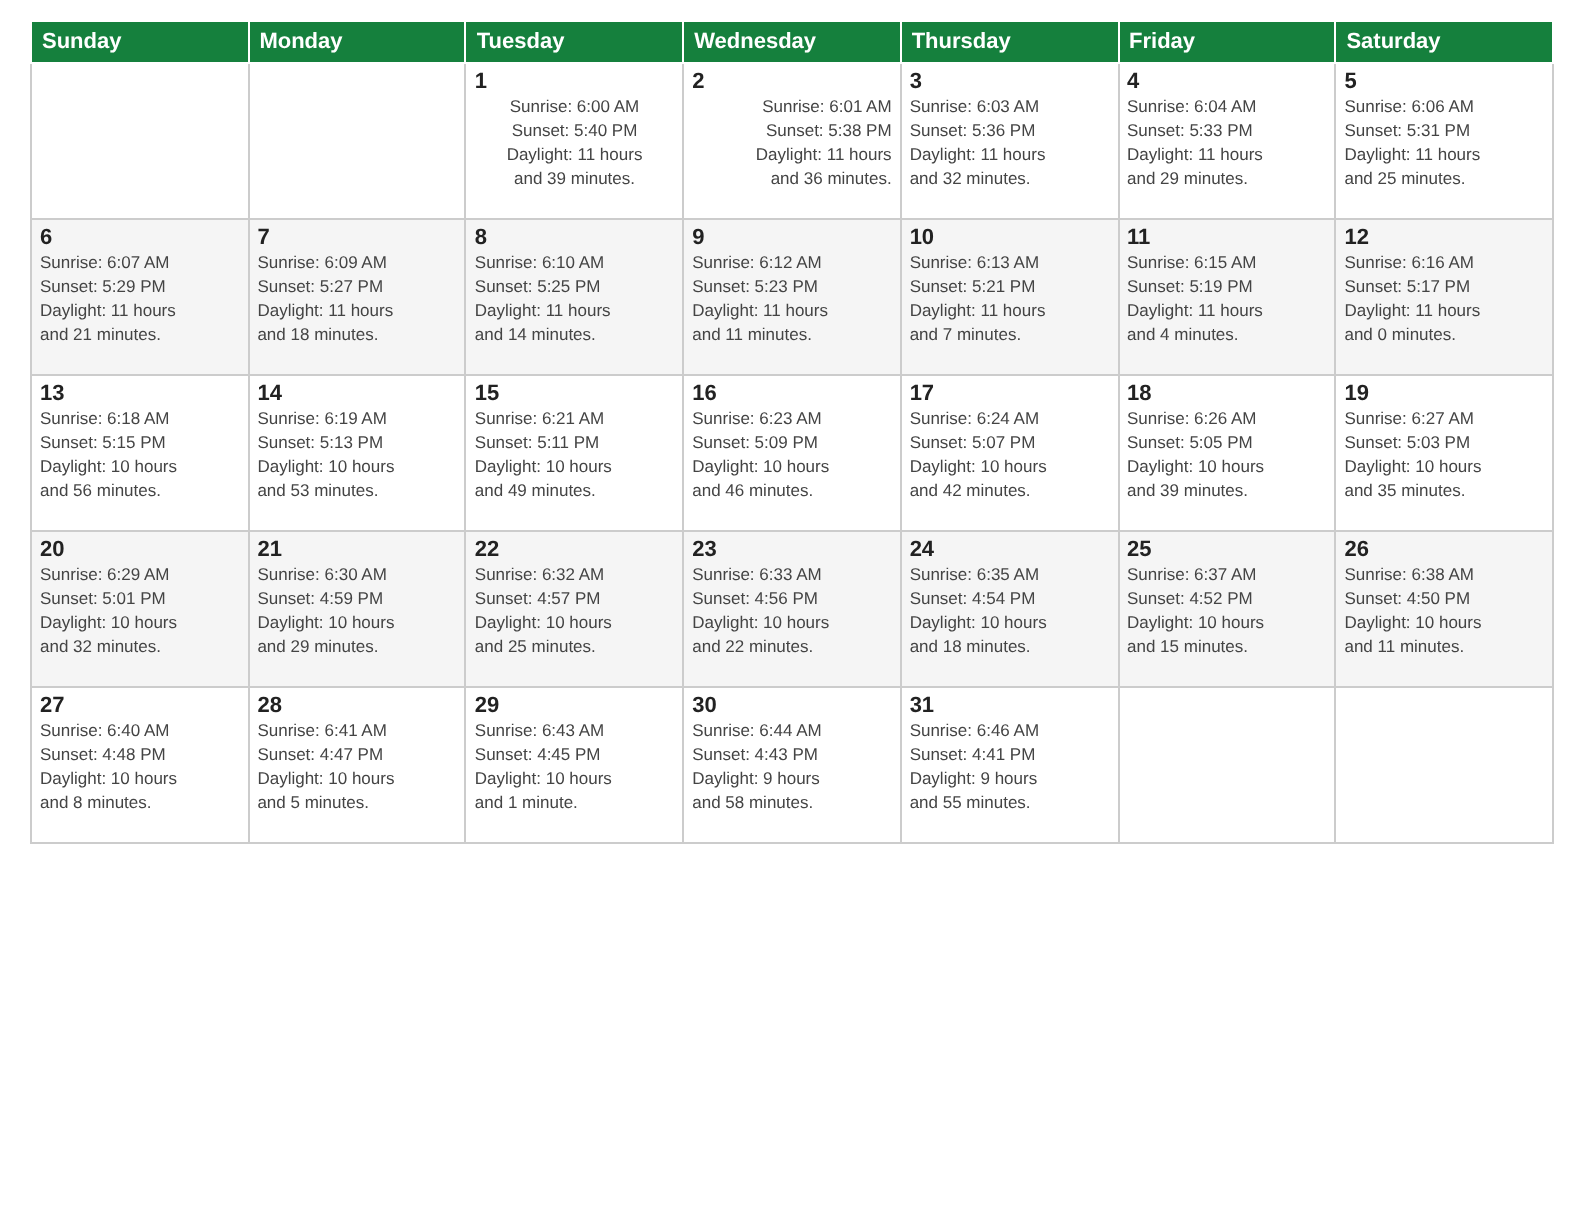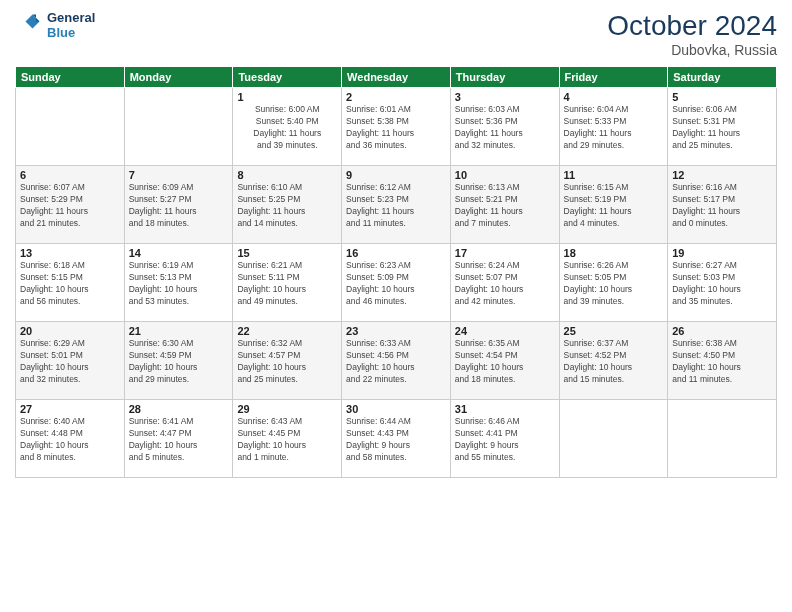--- a/index.html
+++ b/index.html
@@ -78,37 +78,20 @@
     }
     .day-info {
       line-height: 1.4;
       color: #444;
     }
   </style>
 </head>
 <body>
 
 <div class="container">
-  <div class="header">
-    <div class="logo">
-      <svg class="logo-icon" viewBox="0 0 32 32">
-        <rect x="0" y="0" width="32" height="32" fill="none"></rect>
-        <polygon points="20,4 28,12 20,20 12,12" fill="#2980b9"></polygon>
-        <polygon points="20,4 28,12 24,12 24,4" fill="#1a5a8a"></polygon>
-      </svg>
-      <div>
-        <div style="font-size:13px;font-weight:bold;color:#1a3a5c;">General</div>
-        <div style="font-size:13px;font-weight:bold;color:#2980b9;">Blue</div>
-      </div>
-    </div>
-    <div class="title-block">
-      <div class="month-title">October 2024</div>
-      <div class="subtitle">Dubovka, Russia</div>
-    </div>
-  </div>
 
   <table>
     <thead>
       <tr>
       <th>Sunday</th>
           <th>Monday</th>
           <th>Tuesday</th>
           <th>Wednesday</th>
           <th>Thursday</th>
           <th>Friday</th>
@@ -121,21 +104,21 @@
           <td></td>
           <td>
             <span class="day-num">1</span>
             <div class="day-info" style="white-space: pre-line; text-align: center;">Sunrise: 6:00 AM
 Sunset: 5:40 PM
 Daylight: 11 hours
 and 39 minutes.</div>
           </td>
           <td>
             <span class="day-num">2</span>
-            <div class="day-info" style="white-space: pre-line;">Sunrise: 6:01 AM
+            <div class="day-info" style="white-space: pre-line; text-align: right;">Sunrise: 6:01 AM
 Sunset: 5:38 PM
 Daylight: 11 hours
 and 36 minutes.</div>
           </td>
           <td>
             <span class="day-num">3</span>
             <div class="day-info" style="white-space: pre-line;">Sunrise: 6:03 AM
 Sunset: 5:36 PM
 Daylight: 11 hours
 and 32 minutes.</div>

